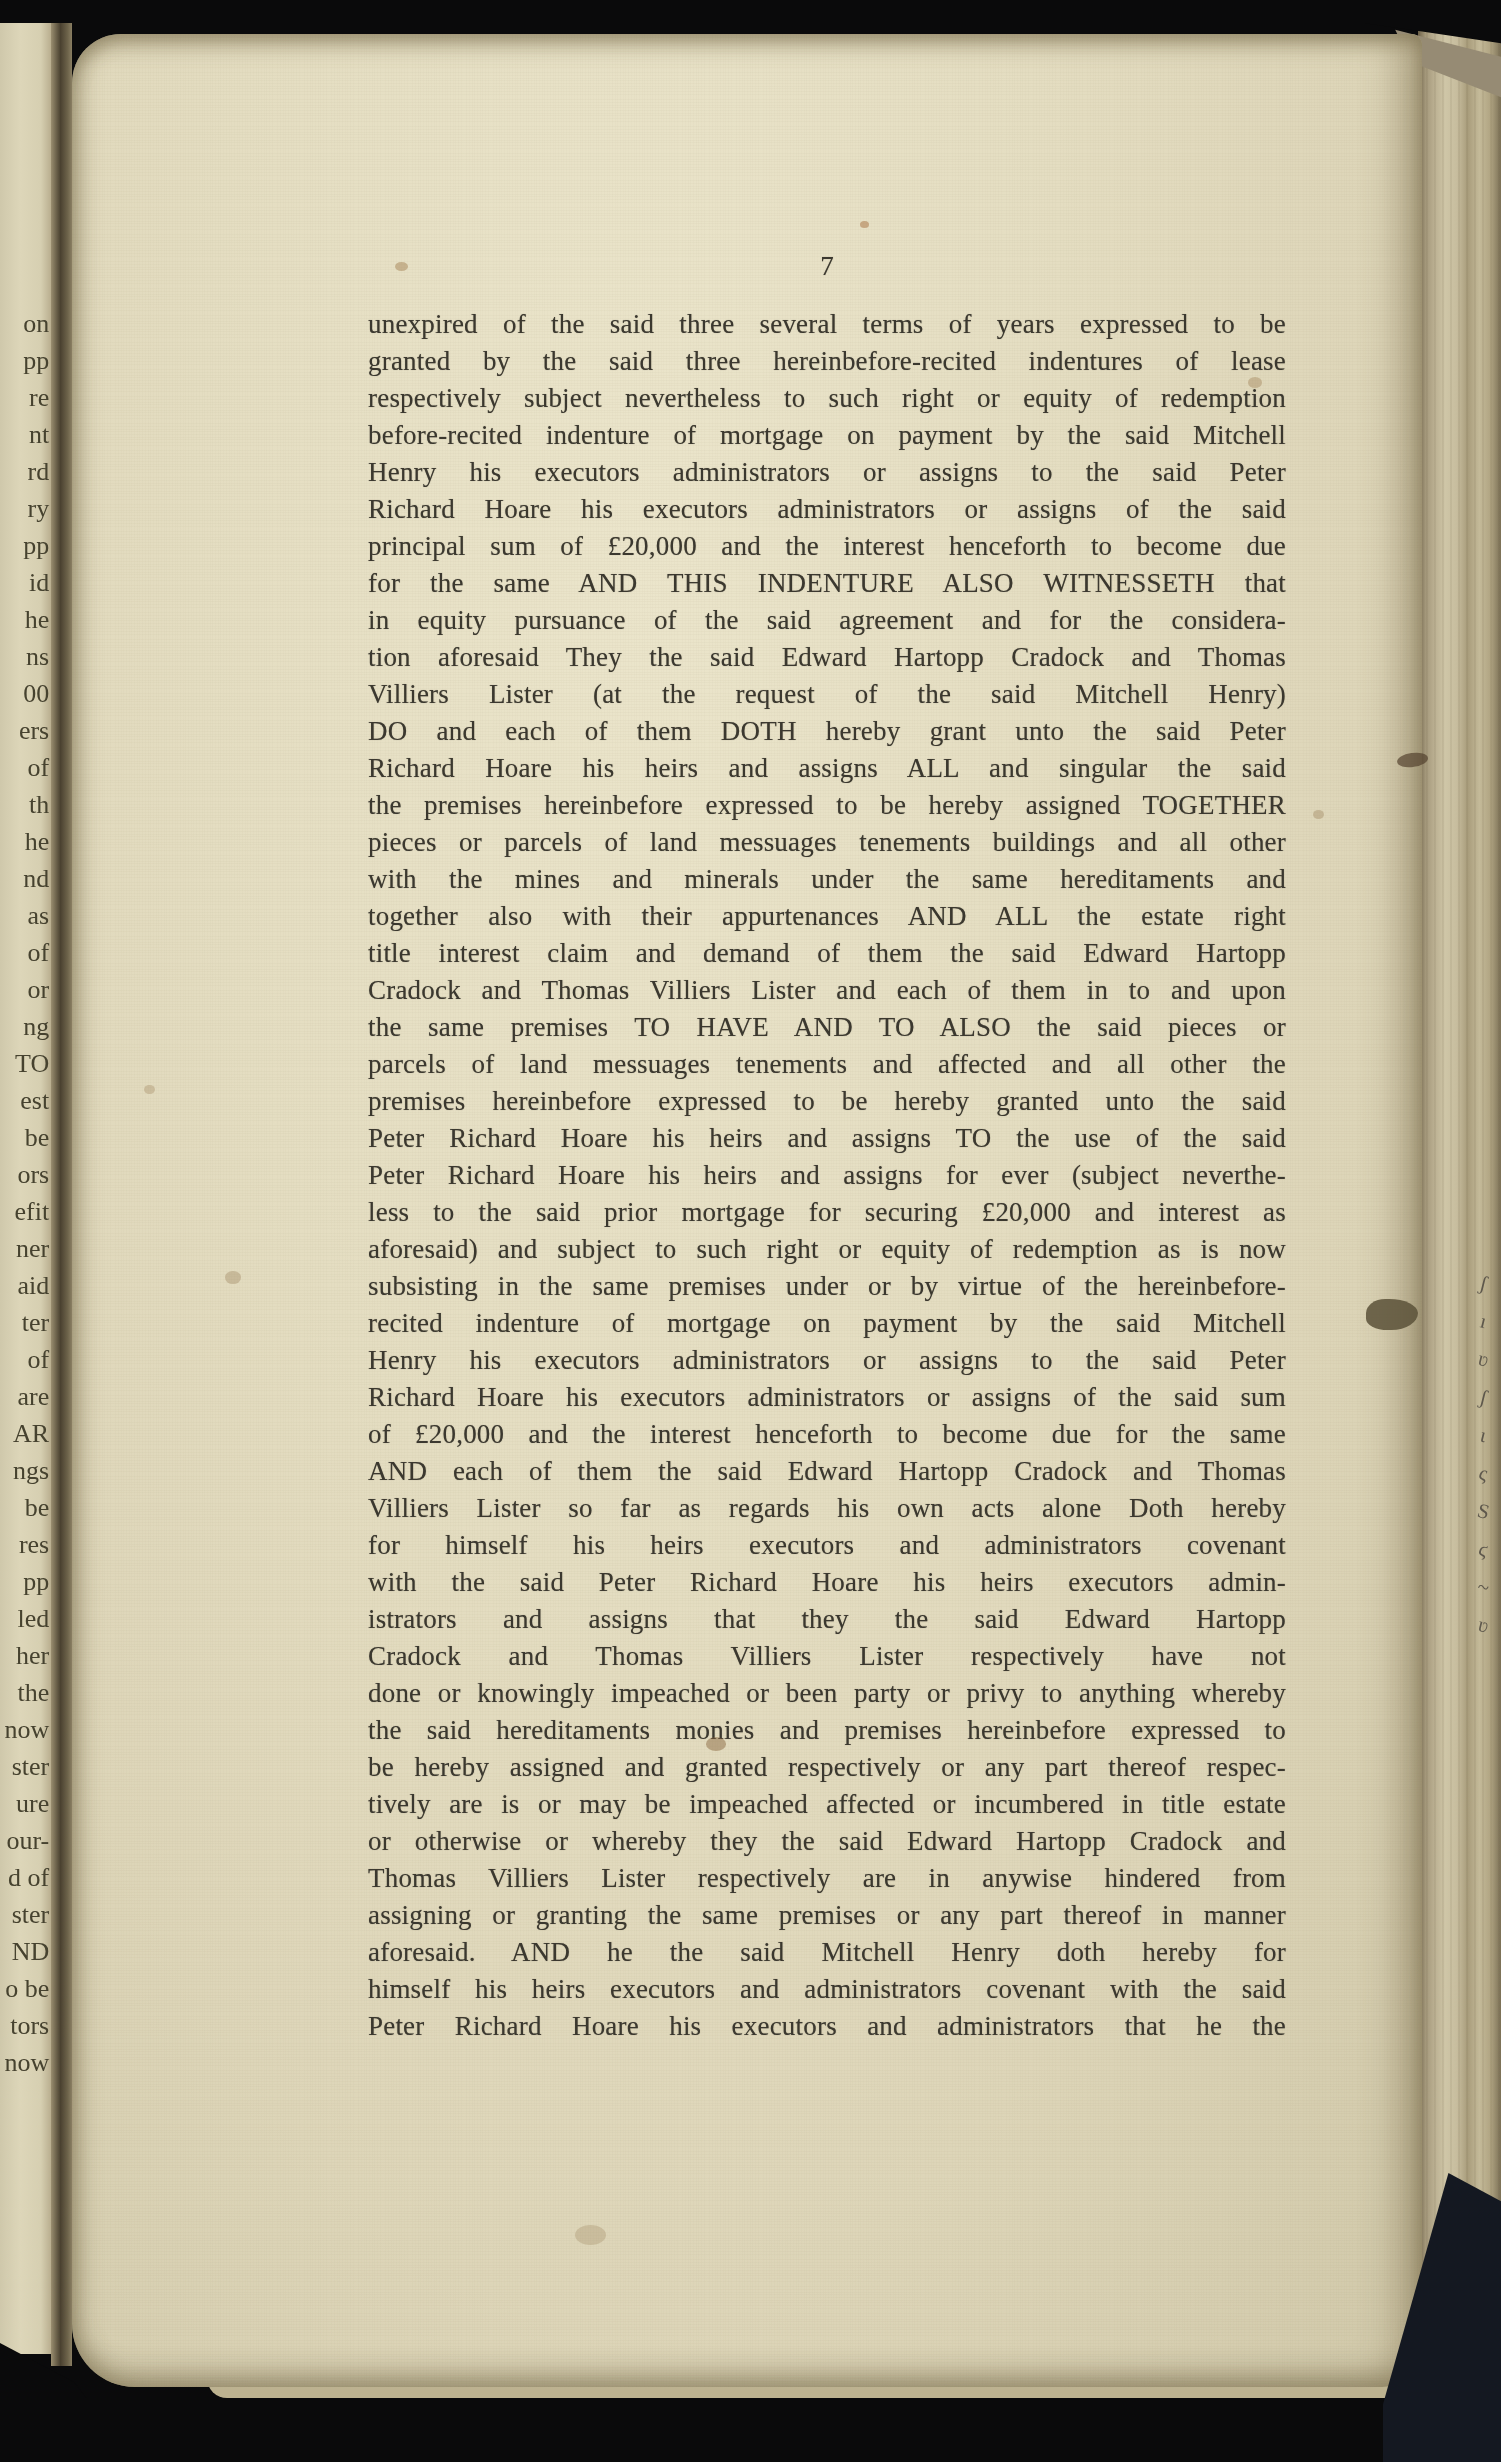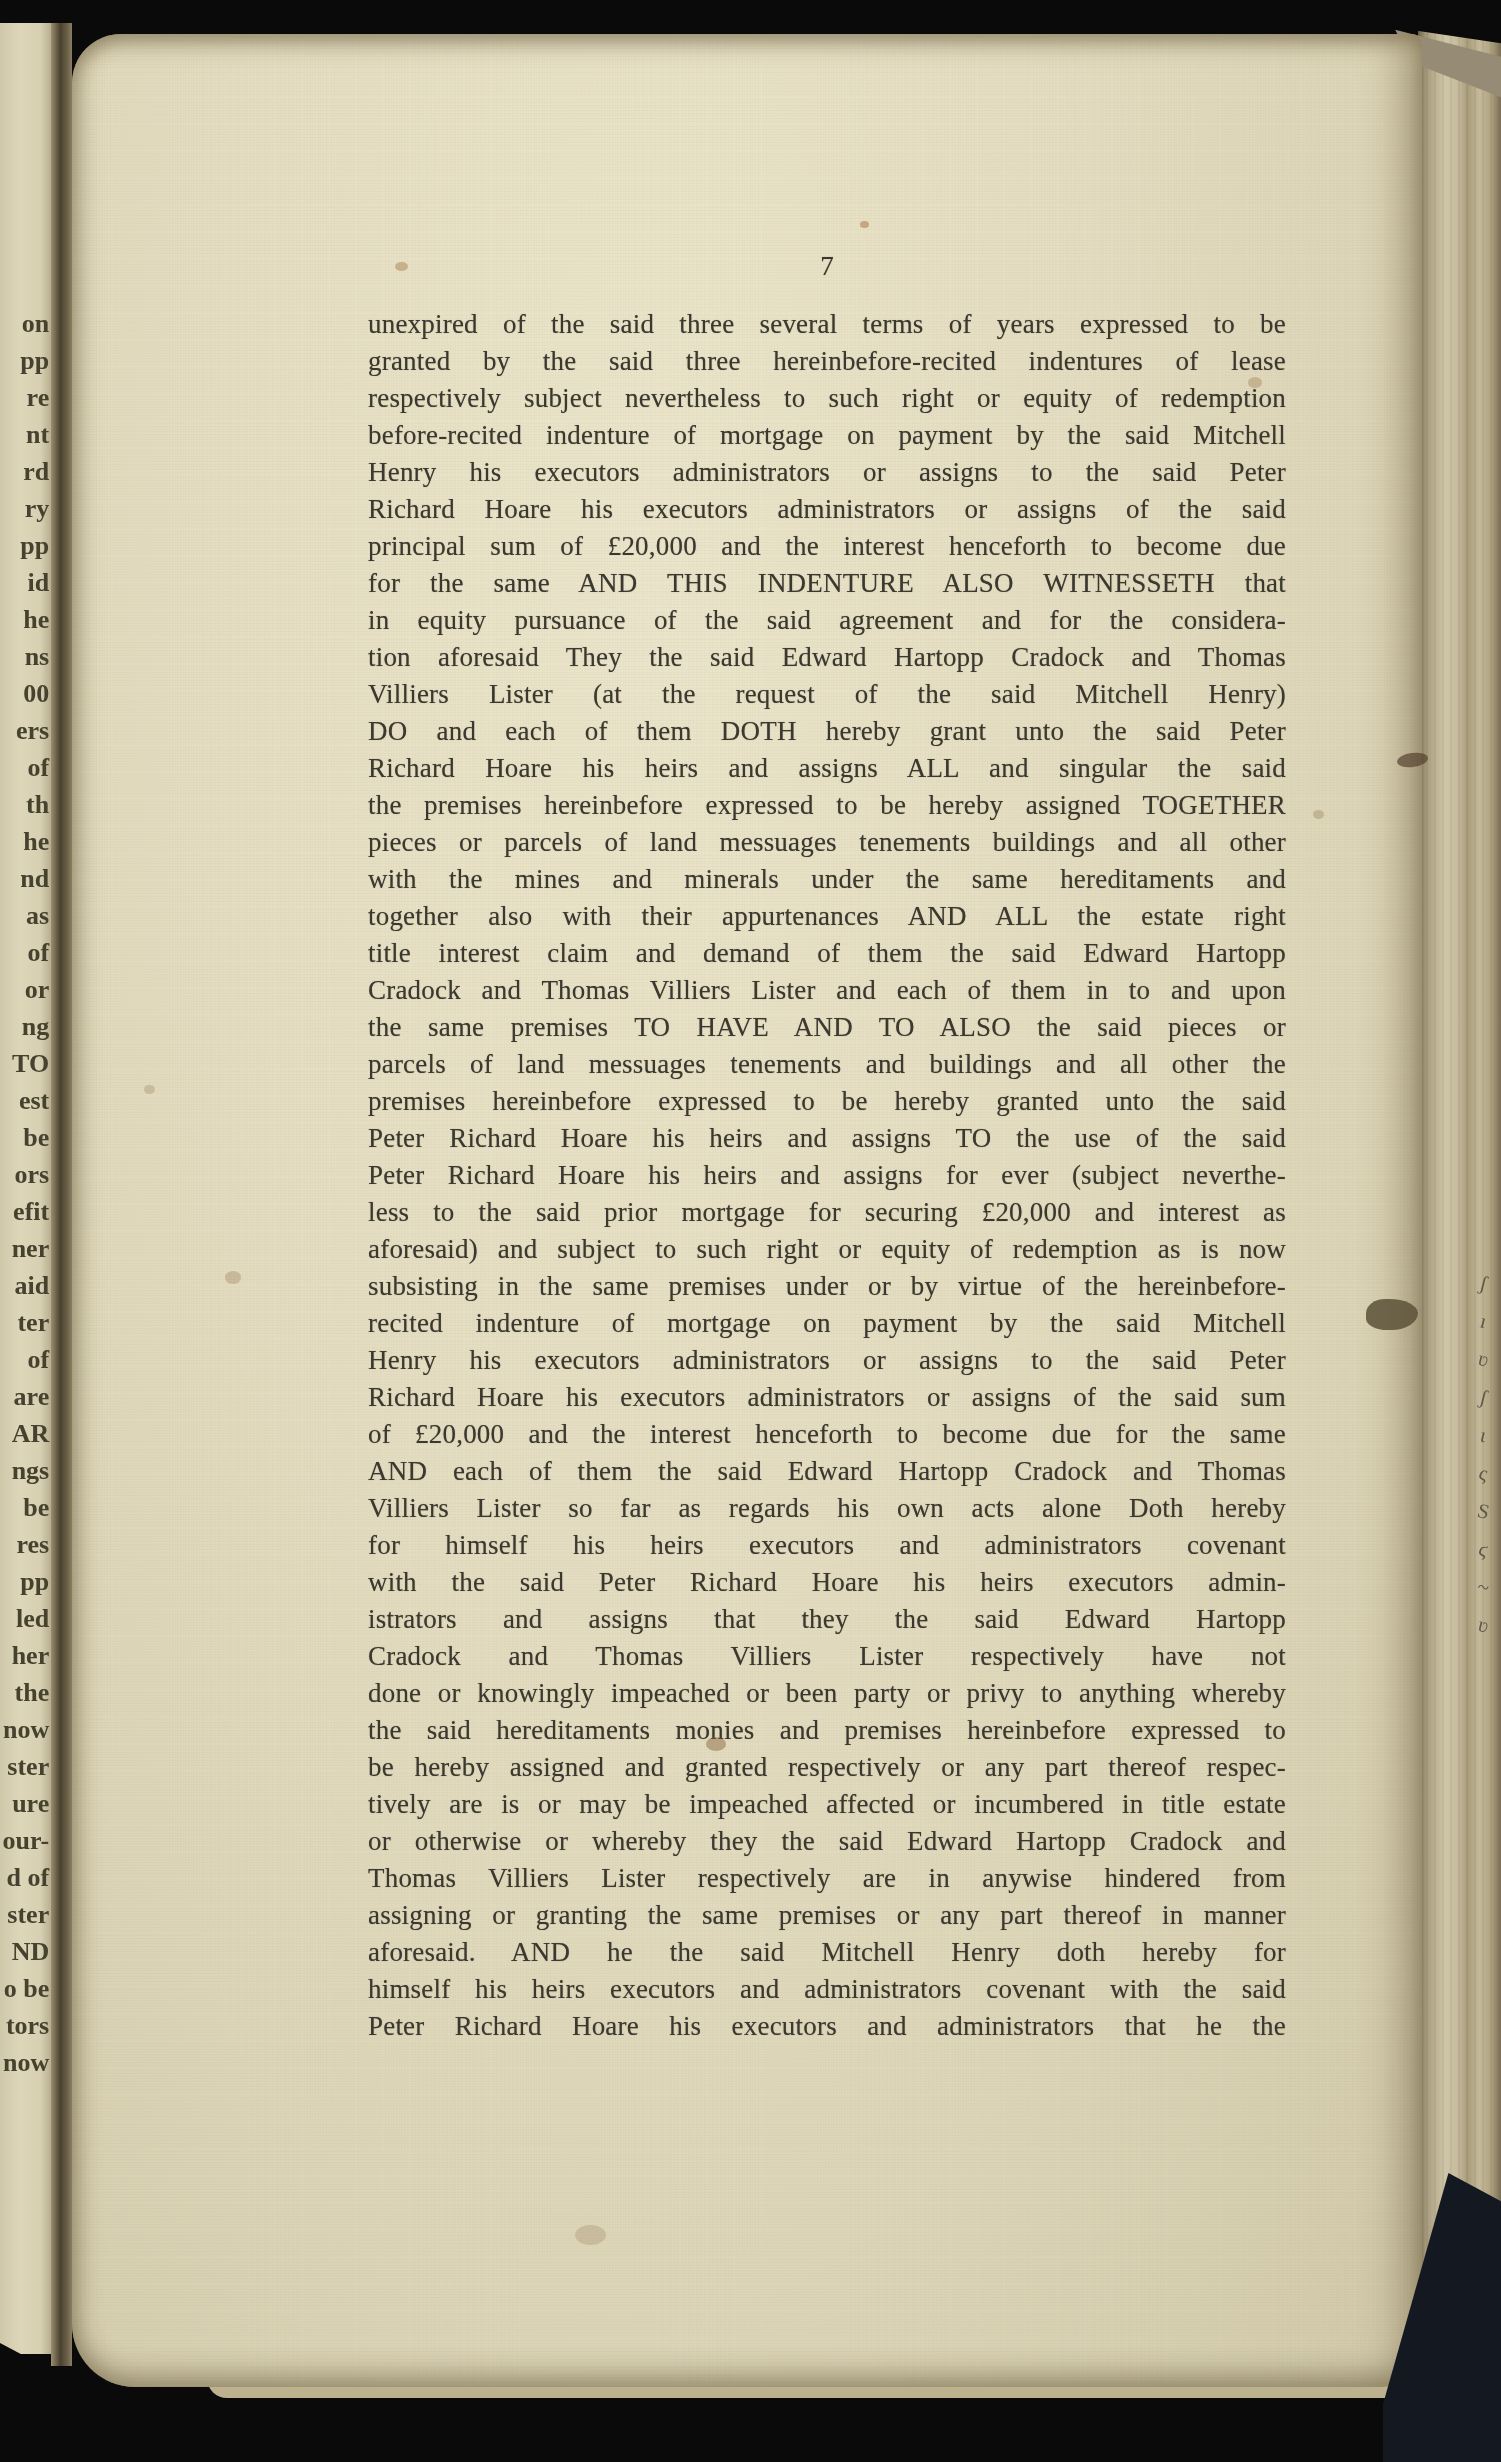--- a/index.html
+++ b/index.html
@@ -18,21 +18,20 @@
   .binding-streaks {
     position:absolute; right:0; top:0; width:83px; height:2462px;
     background:repeating-linear-gradient(90deg,
       rgba(90,78,52,.18) 0 1.8px, rgba(0,0,0,0) 1.8px 8px);
     opacity:.5;
   }
   
   .left-strip {
     position:absolute; left:0; top:23px; width:51px; height:2331px;
     background:linear-gradient(90deg,#cfc8ab 0%,#ddd6b9 40%,#d6cfb1 80%,#b9ae8f 100%);
-    font-weight:bold;
   }
   .frags {
     position:absolute; top:282px; right:1.8px; left:0;
     text-align:right; font-size:26px; line-height:37px;
     color:#46422f; white-space:pre;
   }
   .gutter {
     position:absolute; left:51px; top:21.6px; width:20.7px; height:2344px;
     background:linear-gradient(90deg,#9a8e70 0%,#4a4130 45%,#6e644b 80%,#8a7f63 100%);
   }
@@ -151,21 +150,21 @@
         <div class="line">Villiers Lister (at the request of the said Mitchell Henry)</div>
         <div class="line">DO and each of them DOTH hereby grant unto the said Peter</div>
         <div class="line">Richard Hoare his heirs and assigns ALL and singular the said</div>
         <div class="line">the premises hereinbefore expressed to be hereby assigned TOGETHER</div>
         <div class="line">pieces or parcels of land messuages tenements buildings and all other</div>
         <div class="line">with the mines and minerals under the same hereditaments and</div>
         <div class="line">together also with their appurtenances AND ALL the estate right</div>
         <div class="line">title interest claim and demand of them the said Edward Hartopp</div>
         <div class="line">Cradock and Thomas Villiers Lister and each of them in to and upon</div>
         <div class="line">the same premises TO HAVE AND TO ALSO the said pieces or</div>
-        <div class="line">parcels of land messuages tenements and buildings and all other the</div>
+        <div class="line">parcels of land messuages tenements and affected and all other the</div>
         <div class="line">premises hereinbefore expressed to be hereby granted unto the said</div>
         <div class="line">Peter Richard Hoare his heirs and assigns TO the use of the said</div>
         <div class="line">Peter Richard Hoare his heirs and assigns for ever (subject neverthe-</div>
         <div class="line">less to the said prior mortgage for securing £20,000 and interest as</div>
         <div class="line">aforesaid) and subject to such right or equity of redemption as is now</div>
         <div class="line">subsisting in the same premises under or by virtue of the hereinbefore-</div>
         <div class="line">recited indenture of mortgage on payment by the said Mitchell</div>
         <div class="line">Henry his executors administrators or assigns to the said Peter</div>
         <div class="line">Richard Hoare his executors administrators or assigns of the said sum</div>
         <div class="line">of £20,000 and the interest henceforth to become due for the same</div>

